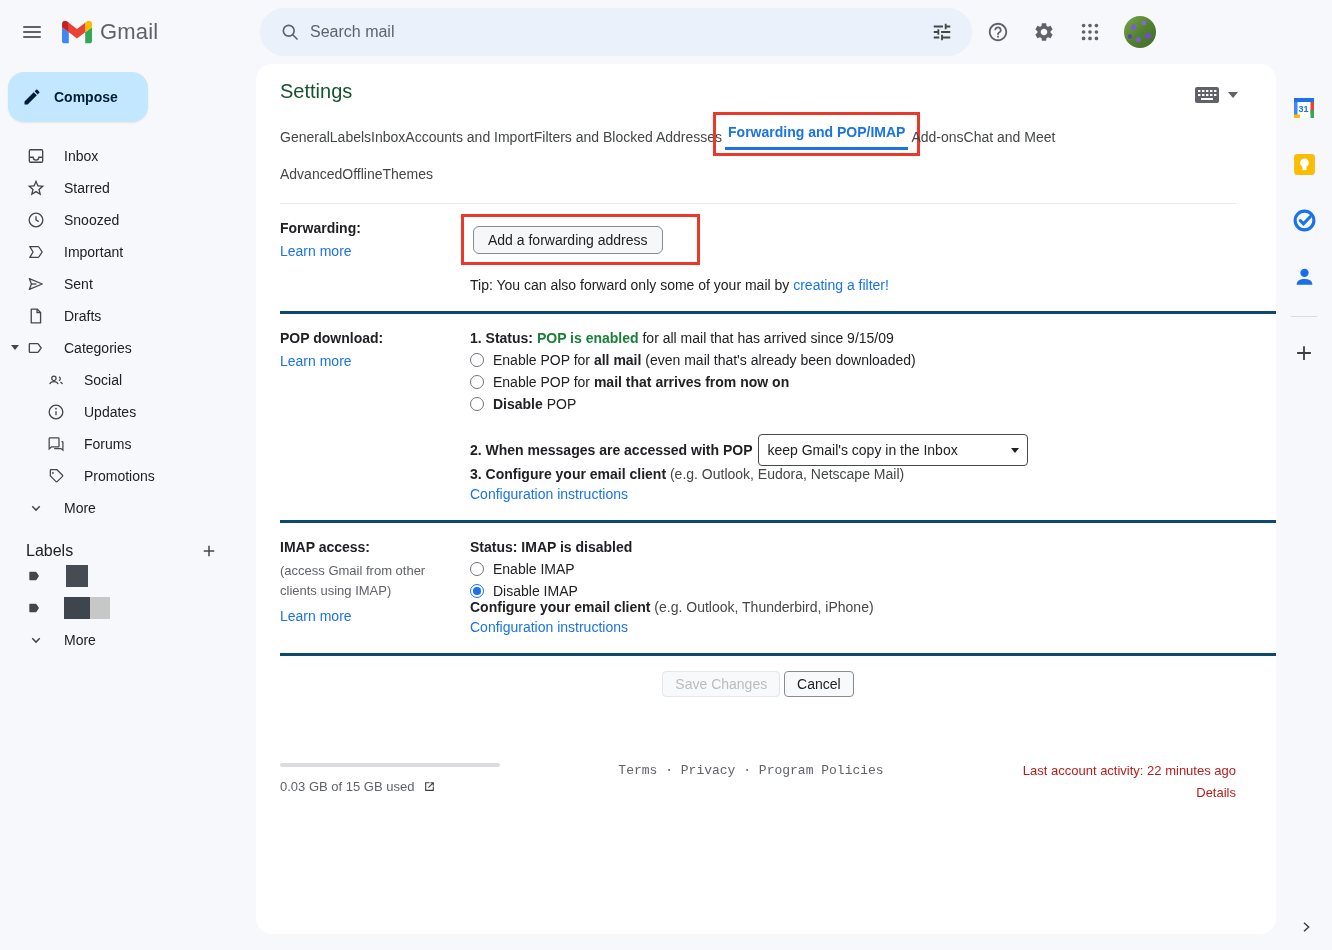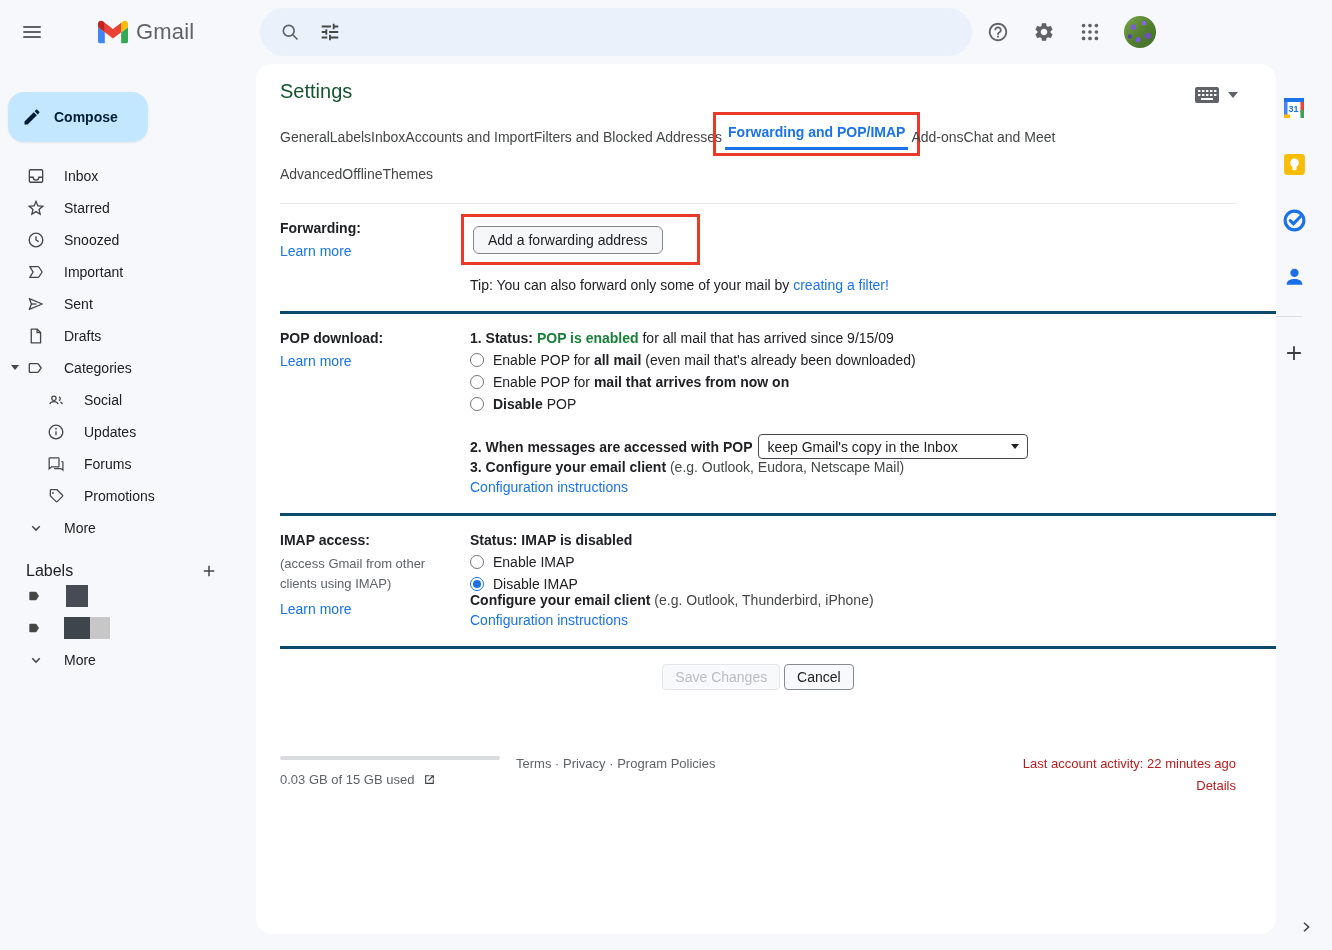--- a/index.html
+++ b/index.html
@@ -3,21 +3,21 @@
 <meta charset="utf-8">
 <style>
   * { box-sizing: border-box; margin: 0; padding: 0; }
   html,body { width:1332px; height:950px; }
   body {
     font-family:"Liberation Sans", sans-serif;
     background:#f6f8fc; color:#202124; overflow:hidden; position:relative;
     font-size:14px;
   }
   
-  .topbar { position:absolute; left:0; top:0; width:1168px; height:64px; display:flex; align-items:center;gap:36px; }
+  .topbar { position:absolute; left:0; top:0; width:1168px; height:64px; display:flex; align-items:center; }
   .hamburger { width:48px; height:48px; margin-left:8px; border-radius:50%; display:flex; align-items:center; justify-content:center; cursor:pointer; }
   .hamburger .bars { width:18px; }
   .hamburger .bars span { display:block; height:2px; background:#5f6368; margin:3px 0; border-radius:1px; }
   .brand { display:flex; align-items:center; margin-left:6px; }
   .brand svg { width:30px; height:24px; }
   .brand-text { font-size:22px; color:#5f6368; margin-left:8px; letter-spacing:.2px; }
   .search { position:absolute; left:260px; top:8px; width:712px; height:48px; background:#eaf1fb; border-radius:24px; display:flex; align-items:center; padding:0 10px; }
   .icon-btn { width:40px; height:40px; border-radius:50%; display:flex; align-items:center; justify-content:center; cursor:pointer; border:none; background:transparent; }
   .search input { flex:1; border:none; background:transparent; outline:none; font-size:16px; color:#202124; font-family:"Liberation Sans", sans-serif; }
   .search input::placeholder { color:#5f6368; }
@@ -25,21 +25,21 @@
   .avatar { width:32px; height:32px; border-radius:50%; margin:0 6px 0 8px; cursor:pointer;
     background:
       radial-gradient(circle at 30% 35%, #7b5bd6 0 2.5px, transparent 3px),
       radial-gradient(circle at 62% 22%, #8a63e0 0 2px, transparent 2.5px),
       radial-gradient(circle at 75% 62%, #6f4fc9 0 2.8px, transparent 3.2px),
       radial-gradient(circle at 44% 74%, #7b5bd6 0 2.4px, transparent 2.8px),
       radial-gradient(circle at 18% 64%, #5d44b5 0 2px, transparent 2.4px),
       linear-gradient(135deg,#7aa648,#527f2f 55%,#3f6b26);
   }
   
-  .sidebar { position:absolute; left:0; top:80px; width:256px; bottom:0;text-align:right; }
+  .sidebar { position:absolute; left:0; top:60px; width:256px; bottom:0;text-align:right; }
   .compose { margin:12px 0 0 8px; width:140px; height:50px; background:#c2e7ff; border-radius:16px; display:flex; align-items:center; padding-left:14px; cursor:pointer; box-shadow:0 1px 2px rgba(0,0,0,.08); }
   .compose span.lbl { margin-left:12px; font-weight:bold; color:#001d35; font-size:14px; }
   .navlist { margin-top:18px; }
   .nav-item { position:relative; display:flex; align-items:center; height:32px; padding-left:26px; border-radius:0 16px 16px 0; width:240px; cursor:pointer; color:#202124; }
   .nav-item .nicon { width:20px; height:20px; color:#444746; display:flex; align-items:center; }
   .nav-item .nicon svg { width:20px; height:20px; }
   .nav-item .nlabel { margin-left:18px; font-size:14px; color:#202124; }
   .nav-item.indent { padding-left:46px; }
   .expander { position:absolute; left:11px; top:13px; width:0; height:0; border-left:4px solid transparent; border-right:4px solid transparent; border-top:5px solid #444746; }
   .labels-head { display:flex; align-items:center; margin-top:18px; padding-left:26px; width:240px; }
@@ -71,41 +71,41 @@
   .gbtn { font-family:"Liberation Sans", sans-serif; font-size:14px; color:#202124; background:#f6f7f8; border:1px solid #878b90; border-radius:6px; padding:5px 14px; cursor:pointer; }
   .tipline { margin-top:12px; font-size:14px; color:#202124; }
   .statusline { font-size:14px; }
   .statusline b { color:#202124; }
   .green { color:#188038; font-weight:bold; }
   .radio-line { display:flex; align-items:center; margin-top:6px; font-size:14px; }
   .radio { width:14px; height:14px; border:1.5px solid #70757a; border-radius:50%; margin-right:9px; flex:none; cursor:pointer; background:#fff; position:relative; }
   .radio.checked { border-color:#1a73e8; }
   .radio.checked::after { content:""; position:absolute; left:2.2px; top:2.2px; width:7.6px; height:7.6px; border-radius:50%; background:#1a73e8; }
   .whenline { display:flex; align-items:center; margin-top:22px; }
-  .selectbox { margin-left:6px; width:270px; height:25px; border:1px solid #464a4e; border-radius:4px; display:flex; align-items:center; padding:0 8px; cursor:pointer; background:#fff; }
+  .selectbox { margin-left:6px; width:270px; height:32px; border:1px solid #464a4e; border-radius:4px; display:flex; align-items:center; padding:0 8px; cursor:pointer; background:#fff; }
   .selectbox .val { font-size:14px; color:#202124; flex:1; }
   .sel-caret { width:0; height:0; border-left:4.5px solid transparent; border-right:4.5px solid transparent; border-top:5.5px solid #202124; }
   .configline { font-size:14px; }
   .configline .plain { color:#444746; }
   .cfg-link { display:inline-block; margin-top:4px; }
   .btnrow { text-align:center; padding:15px 0 0; margin-right:40px; }
   .gbtn.save { color:#b9bdc1; background:#f8f9fa; border:1px solid #e4e6e9; border-radius:4px; padding:4px 12px; cursor:default; }
   .gbtn.cancel { border-radius:4px; padding:4px 12px; background:#f8f9fa; }
   
   .cfooter { display:flex; margin:66px 40px 0 0; align-items:flex-start; }
   .f-left { width:236px; }
   .meter { width:220px; height:4px; background:#dadce0; border-radius:2px; }
   .storage { display:flex; align-items:center; gap:8px; margin-top:12px; font-size:13px; color:#5f6368; }
   .storage svg { color:#3c4043; }
-  .f-center { flex:1; font-size:13px; color:#5f6368; }
+  .f-center { flex:1; text-align:center; font-size:13px; color:#5f6368;font-family:Liberation Mono, monospace; }
   .f-center span { cursor:pointer; }
   .f-right { width:250px; text-align:right; font-size:13px; color:#b91c1c; }
   .f-right .details { display:inline-block; margin-top:7px; cursor:pointer; }
   
-  .sidepanel { position:absolute; right:0; top:64px; width:56px; bottom:0; display:flex; flex-direction:column; padding-top:26px; }
+  .sidepanel { position:absolute; right:0; top:64px; width:56px; bottom:0; display:flex; flex-direction:column; align-items:center; padding-top:26px; }
   .sp-icon { width:36px; height:36px; display:flex; align-items:center; justify-content:center; cursor:pointer; margin-bottom:20px; }
   .sp-divider { width:26px; border-top:1px solid #dadce0; margin:2px 0 18px; }
   .sp-plus { color:#3c4043; cursor:pointer; }
   .sp-collapse { position:absolute; bottom:12px; right:18px; cursor:pointer; color:#3c4043; }
 </style>
 </head>
 <body>
 
 <div class="topbar">
   <div class="hamburger">
@@ -125,20 +125,21 @@
     </svg>
     <span class="brand-text">Gmail</span>
   </div>
   <div class="search">
     <button class="icon-btn">
       <svg width="20" height="20" viewBox="0 0 24 24">
           <circle cx="10.5" cy="10.5" r="6.5" fill="none" stroke="#5f6368" stroke-width="2"></circle>
           <path d="M15.3 15.3L21 21" stroke="#5f6368" stroke-width="2"></path>
         </svg>
     </button>
+    <input type="text" placeholder="Search mail" style="">
     <button class="icon-btn">
       <svg width="22" height="22" viewBox="0 0 24 24">
           <path fill="#444746" d="M3 17v2h6v-2H3zM3 5v2h10V5H3zm10 16v-2h8v-2h-8v-2h-2v6h2zM7 9v2H3v2h4v2h2V9H7zm14 4v-2H11v2h10zm-6-4h2V7h4V5h-4V3h-2v6z"></path>
         </svg>
     </button>
   </div>
   <div class="top-right">
     <button class="icon-btn">
       <svg width="22" height="22" viewBox="0 0 24 24">
           <path fill="#5f6368" d="M11 18h2v-2h-2v2zm1-16C6.48 2 2 6.48 2 12s4.48 10 10 10 10-4.48 10-10S17.52 2 12 2zm0 18c-4.41 0-8-3.59-8-8s3.59-8 8-8 8 3.59 8 8-3.59 8-8 8zm0-14c-2.21 0-4 1.79-4 4h2c0-1.1.9-2 2-2s2 .9 2 2c0 2-3 1.75-3 5h2c0-2.25 3-2.5 3-5 0-2.21-1.79-4-4-4z"></path>

